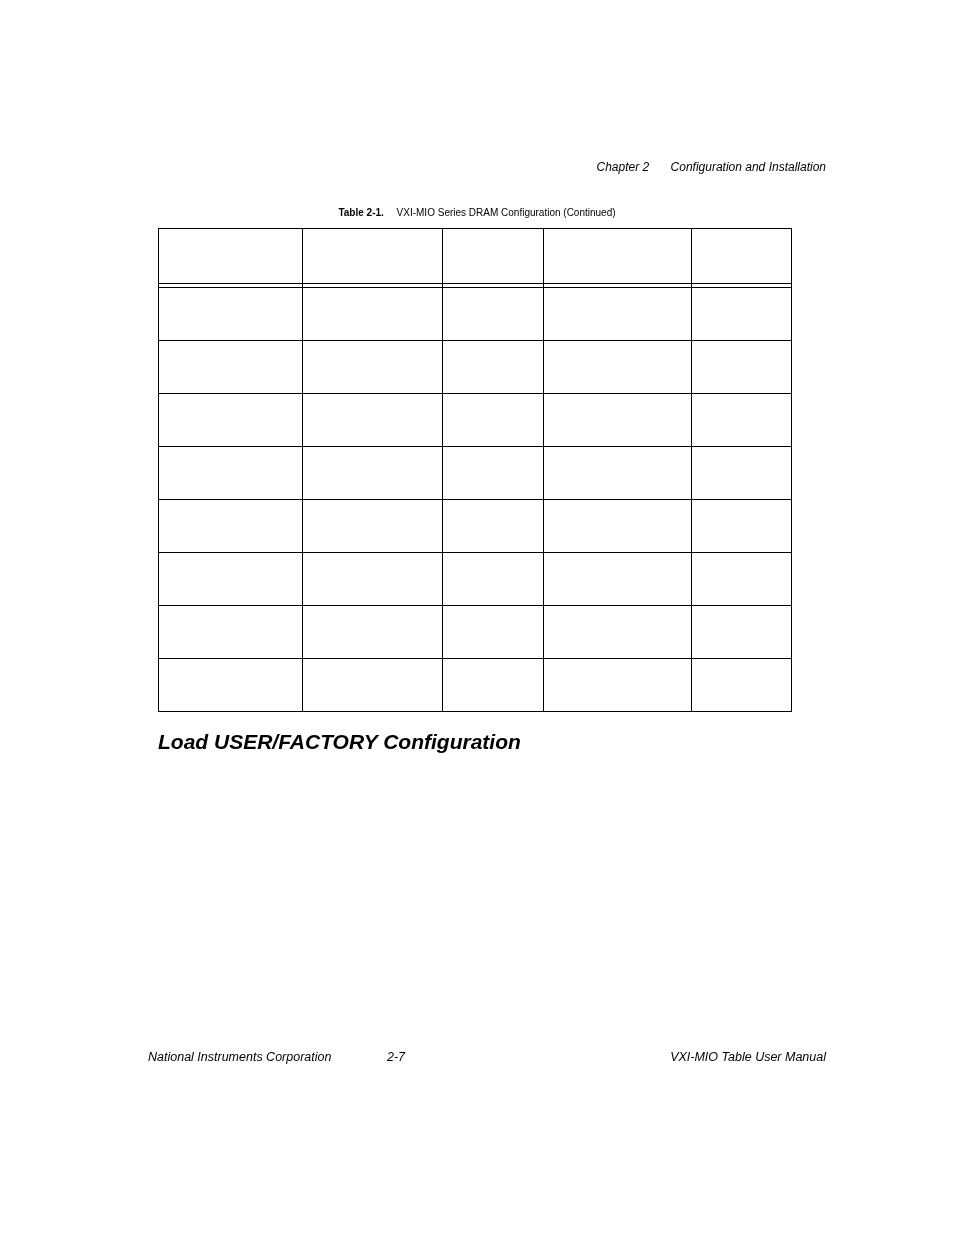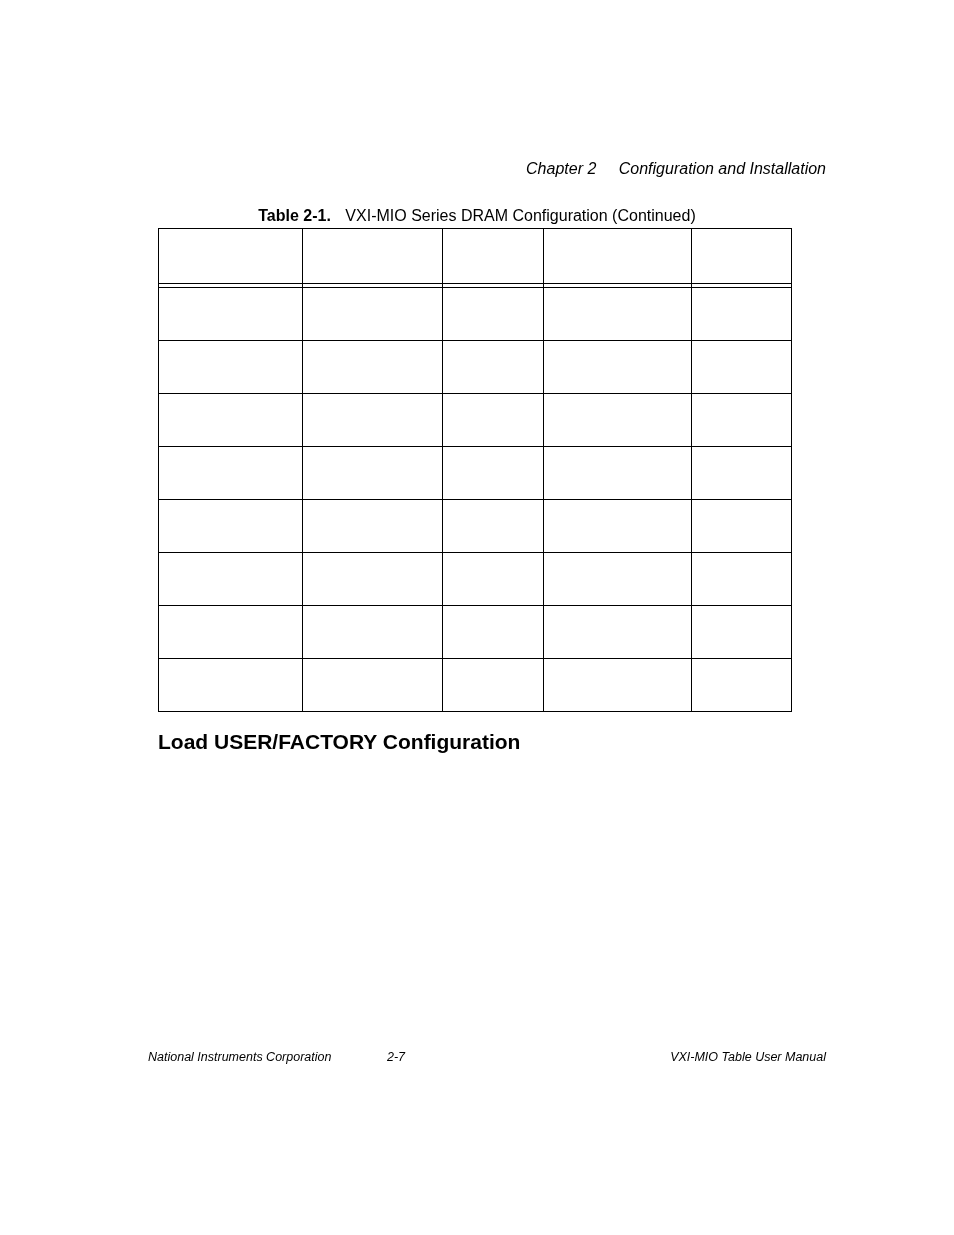--- a/index.html
+++ b/index.html
@@ -15,33 +15,33 @@
     position: relative;
     width: 954px;
     height: 1235px;
     box-sizing: border-box;
   }
   .running-head {
     position: absolute;
     top: 160px;
     right: 128px;
     font-style: italic;
-    font-size: 16px;
+    font-size: 12px;
     white-space: nowrap;
   }
   .running-head .chap {
     margin-right: 18px;
   }
   .caption {
     position: absolute;
     top: 207px;
     left: 0;
     width: 954px;
     text-align: center;
-    font-size: 16px;
+    font-size: 10px;
   }
   .caption .label {
     font-weight: bold;
     margin-right: 10px;
   }
   .table-wrap {
     position: absolute;
     top: 228px;
     left: 158px;
     width: 634px;
@@ -74,20 +74,21 @@
     border-bottom: 1px solid #000;
     padding: 0;
   }
   .section-heading {
     position: absolute;
     top: 730px;
     left: 158px;
     font-size: 21px;
     font-weight: bold;
     font-family: Arial, Helvetica, sans-serif;
+    font-style: italic;
   }
   .footer {
     position: absolute;
     top: 1050px;
     left: 0;
     width: 954px;
     font-style: italic;
     font-size: 12.5px;
   }
   .footer .left {

